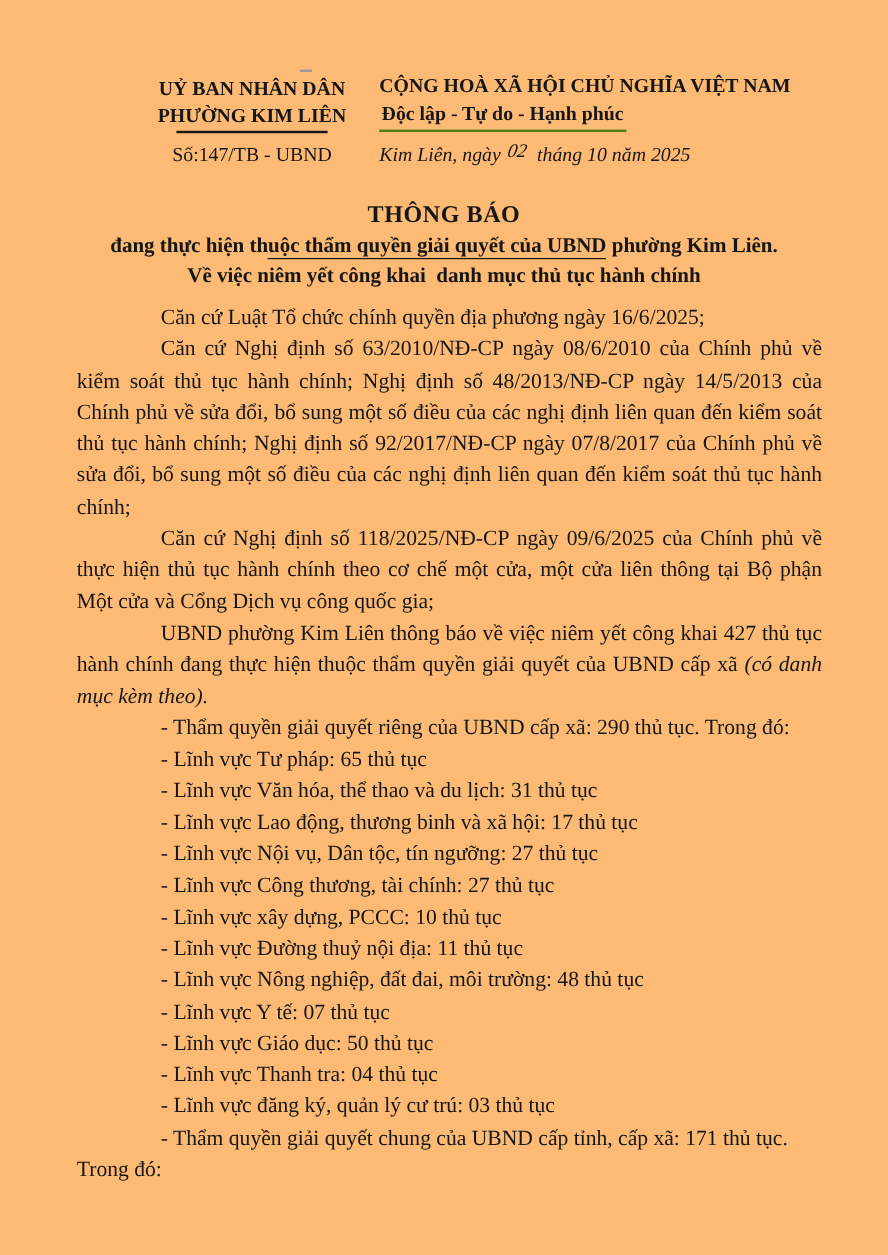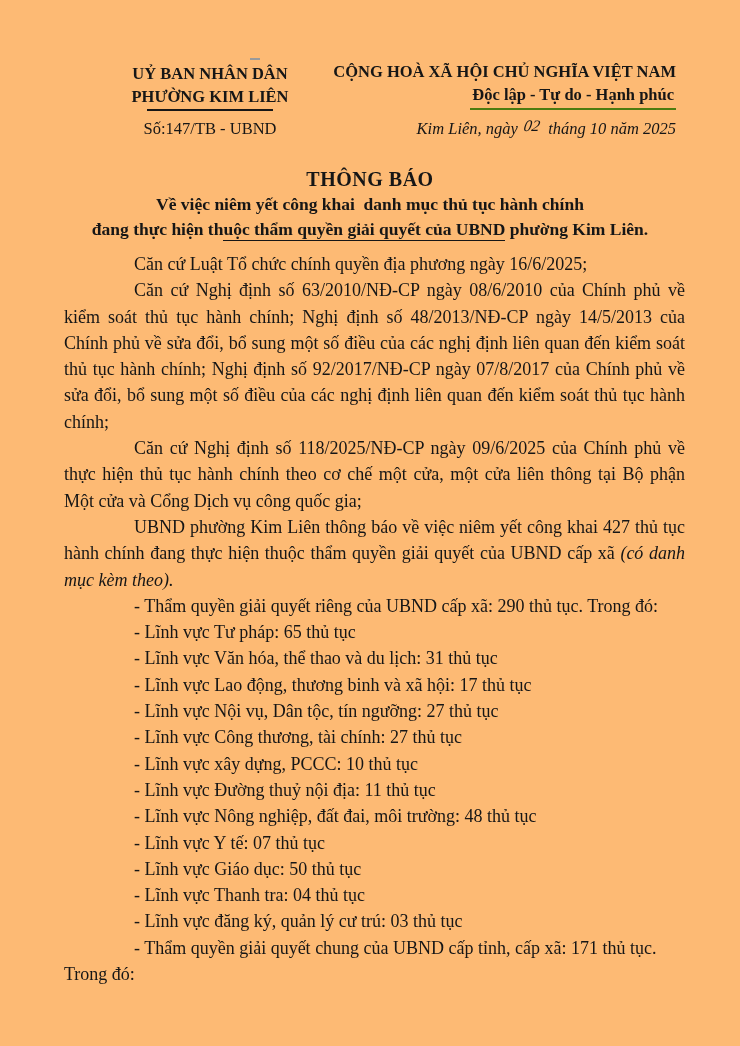--- a/index.html
+++ b/index.html
@@ -31,21 +31,21 @@
     top: 62px;
     left: 98px;
     width: 224px;
     text-align: center;
   }
   .header-right {
     position: absolute;
     top: 60px;
     left: 316px;
     width: 360px;
-    text-align: right;
+    text-align: left;
   }
   .h-bold {
     font-weight: bold;
     font-size: 16.5px;
     line-height: 23px;
     white-space: nowrap;
   }
   .rule-left {
     width: 126px;
     height: 2px;
@@ -149,22 +149,22 @@
     </div>
     <div class="date-line">
       <span>Kim Liên, ngày</span>
       <span class="date-day">02</span>
       <span>tháng 10 năm 2025</span>
     </div>
   </div>
 
   <div class="title-block">
     <div class="title-heading">THÔNG BÁO</div>
+    <div class="title-sub"><span>đang thực hiện th</span><span class="u">uộc thẩm quyền giải quyết của UBND</span><span> phường Kim Liên.</span></div>
     <div class="title-sub">Về việc niêm yết công khai  danh mục thủ tục hành chính</div>
-    <div class="title-sub"><span>đang thực hiện th</span><span class="u">uộc thẩm quyền giải quyết của UBND</span><span> phường Kim Liên.</span></div>
   </div>
 
   <div class="body">
     <p>Căn cứ Luật Tổ chức chính quyền địa phương ngày 16/6/2025;</p>
     <p>Căn cứ Nghị định số 63/2010/NĐ-CP ngày 08/6/2010 của Chính phủ về kiểm soát thủ tục hành chính; Nghị định số 48/2013/NĐ-CP ngày 14/5/2013 của Chính phủ về sửa đổi, bổ sung một số điều của các nghị định liên quan đến kiểm soát thủ tục hành chính; Nghị định số 92/2017/NĐ-CP ngày 07/8/2017 của Chính phủ về sửa đổi, bổ sung một số điều của các nghị định liên quan đến kiểm soát thủ tục hành chính;</p>
     <p>Căn cứ Nghị định số 118/2025/NĐ-CP ngày 09/6/2025 của Chính phủ về thực hiện thủ tục hành chính theo cơ chế một cửa, một cửa liên thông tại Bộ phận Một cửa và Cổng Dịch vụ công quốc gia;</p>
     <p><span>UBND phường Kim Liên thông báo về việc niêm yết công khai 427 thủ tục hành chính đang thực hiện thuộc thẩm quyền giải quyết của UBND cấp xã </span><span class="italic">(có danh mục kèm theo).</span></p>
     <p>- Thẩm quyền giải quyết riêng của UBND cấp xã: 290 thủ tục. Trong đó:</p>
     <p>- Lĩnh vực Tư pháp: 65 thủ tục</p>
     <p>- Lĩnh vực Văn hóa, thể thao và du lịch: 31 thủ tục</p>

